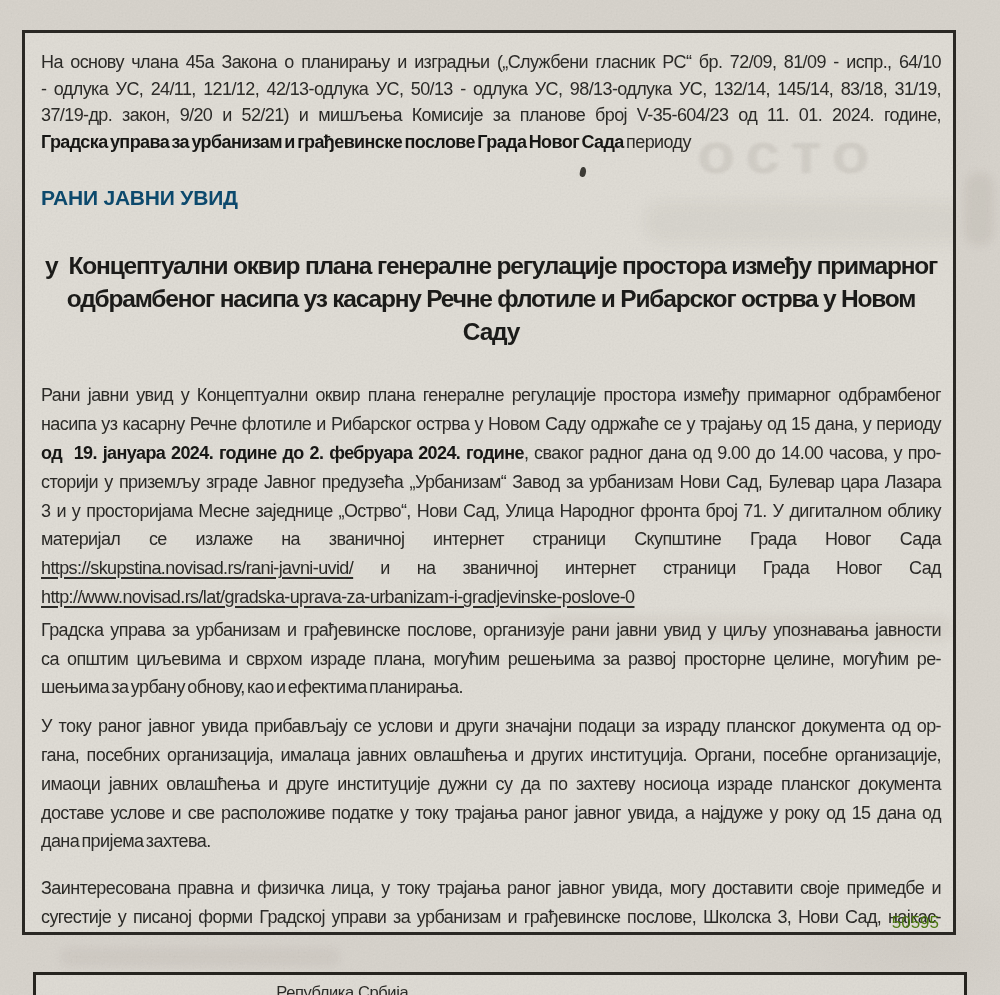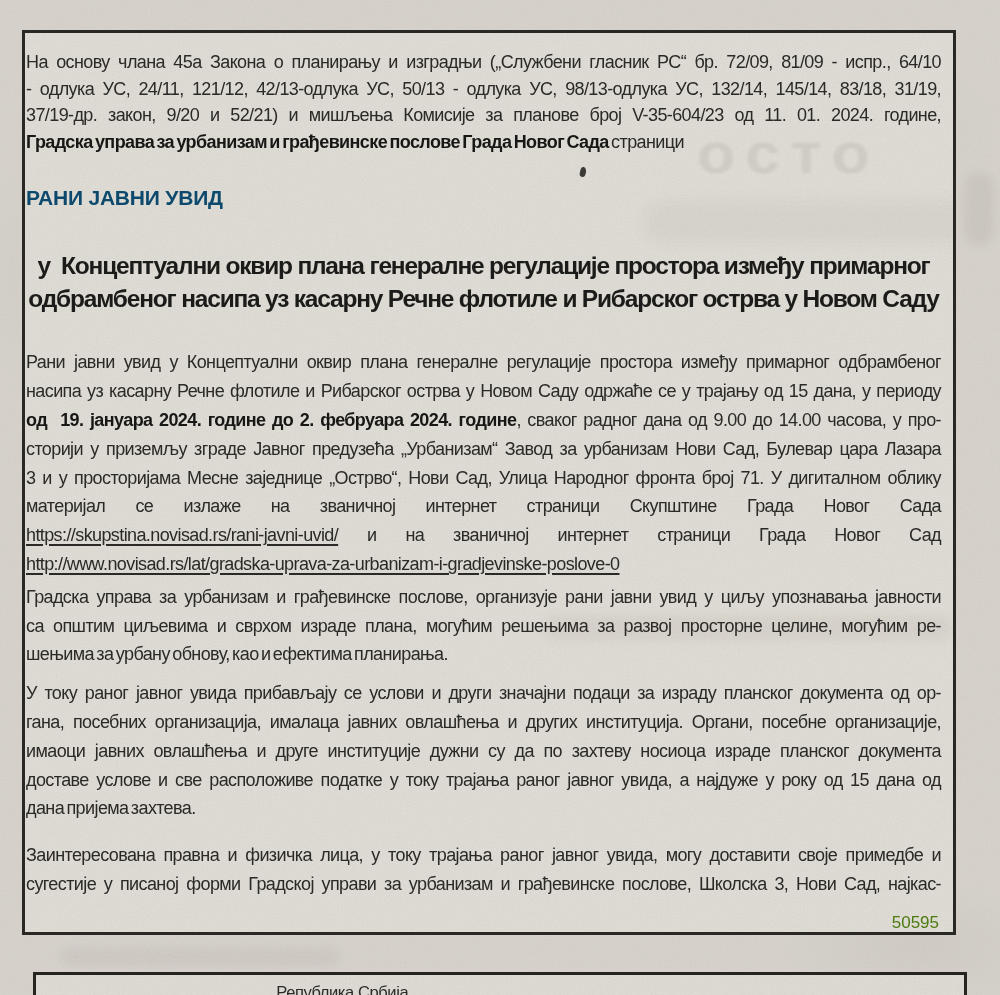--- a/index.html
+++ b/index.html
@@ -15,21 +15,21 @@
       radial-gradient(200px 90px at 92% 95%, rgba(92,82,70,.05), transparent 70%);
     font-family:"Liberation Sans","DejaVu Sans",sans-serif;
     color:#2b2a27;
   }
   .noise{position:absolute;left:0;top:0;mix-blend-mode:multiply;pointer-events:none;z-index:9;}
 
   .notice-box{
     position:absolute;left:22px;top:30px;width:934px;height:905px;
     border:3px solid #2a2824;background:#e0ddd6;overflow:hidden;box-sizing:border-box;
   }
-  .box-content{position:relative;z-index:2;padding:8px 12px 0 1px;}
+  .box-content{position:relative;z-index:2;padding:8px 12px 0 16px;}
 
   .body-text{font-size:18px;letter-spacing:-0.6px;word-spacing:-2px;line-height:28.8px;color:#2b2a27;}
   .intro{line-height:26.6px;margin:8px 0 0 0;}
   .line{min-height:1em;}
   .line.j{text-align:justify;text-align-last:justify;}
   .line.l{text-align:left;}
   .line.c{text-align:center;text-align-last:center;}
   .b{font-weight:700;color:#171715;}
   .u{text-decoration:underline;text-decoration-thickness:1.6px;text-underline-offset:2.5px;margin-top:24px;}
 
@@ -89,21 +89,21 @@
   <div class="smudge smudge-a"></div>
   <div class="smudge smudge-b"></div>
   <div class="ink-speck"></div>
 
   <div class="box-content">
 
     <div class="body-text intro">
         <div class="line j"><span>На основу члана 45а Закона о планирању и изградњи („Службени гласник РС“ бр. 72/09, 81/09 - испр., 64/10</span></div>
         <div class="line j"><span>- одлука УС, 24/11, 121/12, 42/13-одлука УС, 50/13 - одлука УС, 98/13-одлука УС, 132/14, 145/14, 83/18, 31/19,</span></div>
         <div class="line j"><span>37/19-др. закон, 9/20 и 52/21) и мишљења Комисије за планове број V-35-604/23 од 11. 01. 2024. године,</span></div>
-        <div class="line l"><span class="b">Градска управа за урбанизам и грађевинске послове Града Новог Сада</span><span> страници</span></div>
+        <div class="line l"><span class="b">Градска управа за урбанизам и грађевинске послове Града Новог Сада</span><span> периоду</span></div>
       </div>
 
     <div class="notice-title">РАНИ ЈАВНИ УВИД</div>
 
     <div class="notice-subtitle">
         <div class="line c"><span>у&nbsp; Концептуални оквир плана генералне регулације простора између примарног</span></div>
         <div class="line c"><span>одбрамбеног насипа уз касарну Речне флотиле и Рибарског острва у Новом Саду</span></div>
       </div>
 
     <div class="body-text p2">

